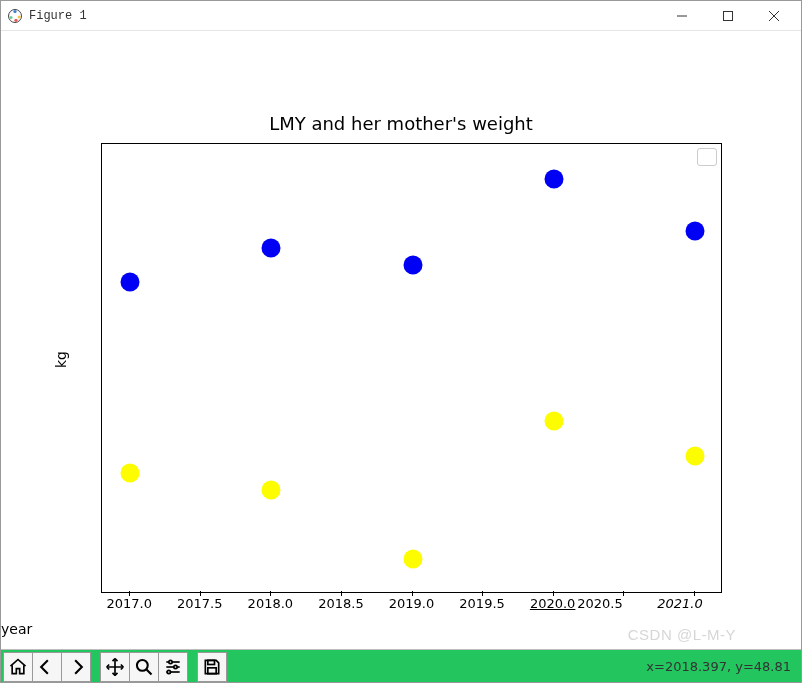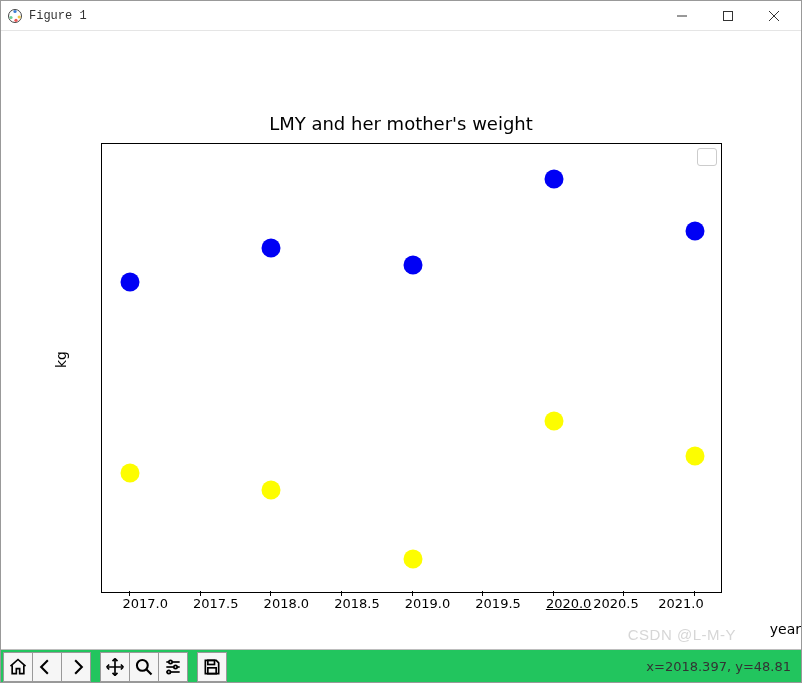--- a/index.html
+++ b/index.html
@@ -63,40 +63,39 @@
     transform: rotate(-90deg) translate(0,-50%);
     transform-origin: left top;
     font-family: "DejaVu Sans", Arial, sans-serif;
     font-size: 14px;
     color:#000;
   }
   .xlabel {
     position:absolute;
     bottom: 12px;
     left:0; right:0;
-    text-align:right;
+    text-align:left;
     font-family: "DejaVu Sans", Arial, sans-serif;
     font-size: 14px;
     color:#000;
   }
   .xticks {
     position:absolute;
     left: 100px;
     top: 565px;
     width: 621px;
     height: 20px;
   }
   .xtick-label {
     position:absolute;
     font-family:"DejaVu Sans",Arial,sans-serif;
     font-size:13px;
     color:#000;
     transform:translateX(-50%);
     top:0;
-    margin-left:16px;
   }
   .xtick-mark { position:absolute; width:1px; height:5px; background:#000; top:-5px; }
   .point {
     position:absolute;
     width:19px; height:19px; border-radius:50%;
     transform:translate(-50%,-50%);
   }
   .blue { background:#0000f5; }
   .yellow { background:#fdfd00; }
   .legend-box {
@@ -203,21 +202,21 @@
       <div class="xtick-label" style="left: 239.932px;">2018.5</div>
       <div class="xtick-mark" style="left: 310.5px;"></div>
       <div class="xtick-label" style="left: 310.5px;">2019.0</div>
       <div class="xtick-mark" style="left: 381.068px;"></div>
       <div class="xtick-label" style="left: 381.068px;">2019.5</div>
       <div class="xtick-mark" style="left: 451.636px;"></div>
       <div class="xtick-label" style="left: 451.636px; text-decoration: underline;">2020.0</div>
       <div class="xtick-mark" style="left: 522.205px;"></div>
       <div class="xtick-label" style="left: 499px;">2020.5</div>
       <div class="xtick-mark" style="left: 592.773px;"></div>
-      <div class="xtick-label" style="left: 564px;">2021.0</div>
+      <div class="xtick-label" style="left: 579px; font-style: italic;">2021.0</div>
     </div>
 
   <div class="xlabel">year</div>
 
   <div class="watermark">CSDN @L-M-Y</div>
 </div>
 
 <div class="toolbar">
   <div class="tool-btn" title="Home">
     <svg width="20" height="20" viewBox="0 0 24 24" fill="none" stroke="#000" stroke-width="2">

